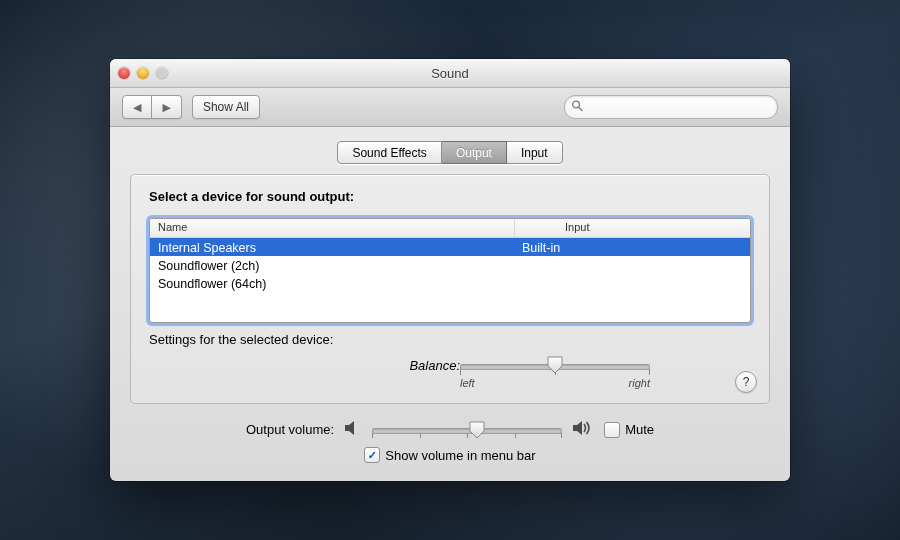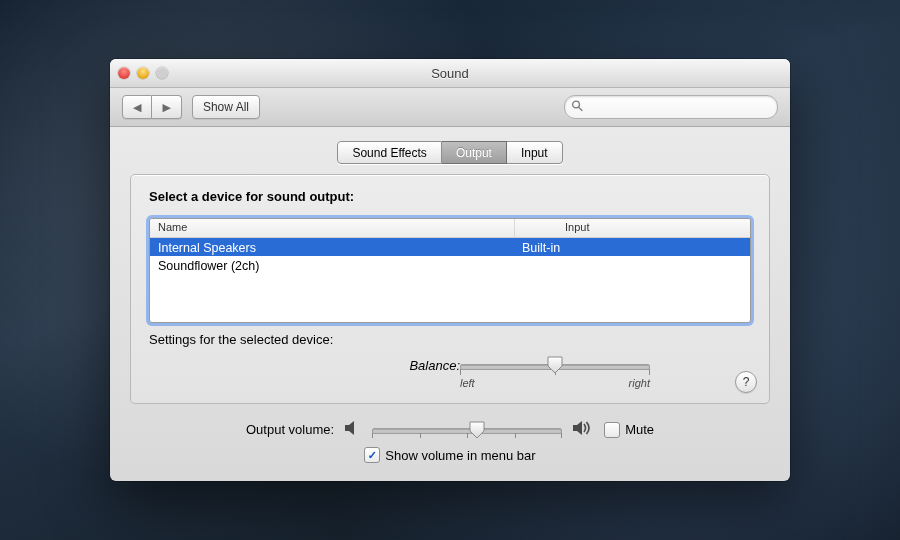--- a/index.html
+++ b/index.html
@@ -165,20 +165,21 @@
         <div class="tbody">
           <div class="row selected">
             <div class="cell name">Internal Speakers</div>
             <div class="cell type">Built-in</div>
           </div>
           <div class="row">
             <div class="cell name">Soundflower (2ch)</div>
             <div class="cell type"></div>
           </div>
           <div class="row">
+            <div class="cell name">Soundflower (64ch)</div>
             <div class="cell type"></div>
           </div>
           <div class="row"></div>
         </div>
       </div>
 
       <div class="sublabel">Settings for the selected device:</div>
 
       <div class="balanceRow">
         <div class="balLabel">Balance:</div>

